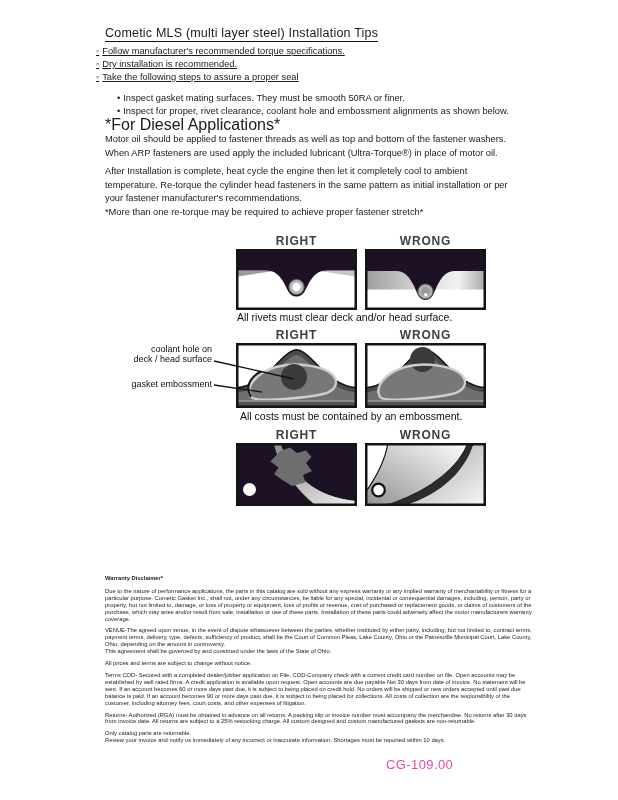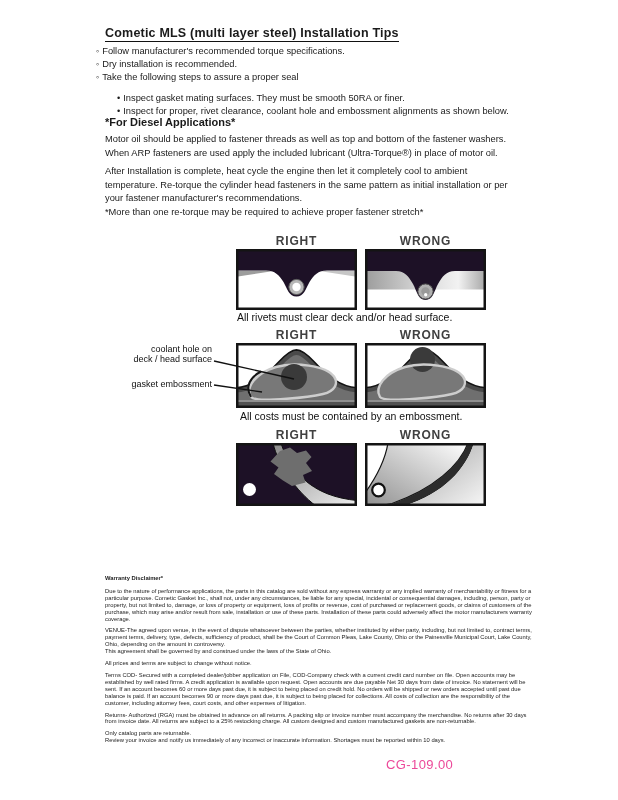--- a/index.html
+++ b/index.html
@@ -5,33 +5,33 @@
   html,body { margin:0; padding:0; background:#e8e8e8; }
   .page {
     position:relative; width:618px; height:800px; margin:0 auto;
     background:#ffffff; overflow:hidden;
     font-family:"Liberation Sans", sans-serif; color:#1a1a1a;
     -webkit-font-smoothing:antialiased;
   }
   .abs { position:absolute; }
 
   .title {
-    left:105px; top:26px; font-size:12.5px; font-weight:bold;
+    left:105px; top:26px; font-size:12.5px; font-weight:normal;
     letter-spacing:0.2px; border-bottom:1.5px solid #111; padding-bottom:1px;
     white-space:nowrap;
   }
 
-  .bullets { left:96px; top:45px; font-size:9.3px; }
+  .bullets { left:96px; top:45px; font-size:9.3px;text-decoration:underline; }
   .bullet { height:13px; line-height:13px; white-space:nowrap; }
   .bullet::before { content:"◦"; margin-right:3px; font-size:9px; }
   .subbullets { left:117px; top:84px; font-size:9.3px;margin-top:8px; }
   .subbullet { height:13px; line-height:13px; white-space:nowrap; }
   .subbullet::before { content:"•"; margin-right:3px; }
 
-  .diesel-heading { left:105px; top:116px; font-size:11px; font-weight:bold; }
+  .diesel-heading { left:105px; top:116px; font-size:16px; font-weight:normal; }
   .para { left:105px; width:404px; font-size:9.3px; line-height:13.6px; }
   .p1 { top:133px; }
   .p2 { top:165px; }
   .note { top:206px; }
 
   .rw-label {
     width:121px; text-align:center; font-size:12px; letter-spacing:0.8px;
     color:#404040; white-space:nowrap; font-weight:700;
   }
   .caption { font-size:10.5px; color:#111; white-space:nowrap; line-height:12px; }

